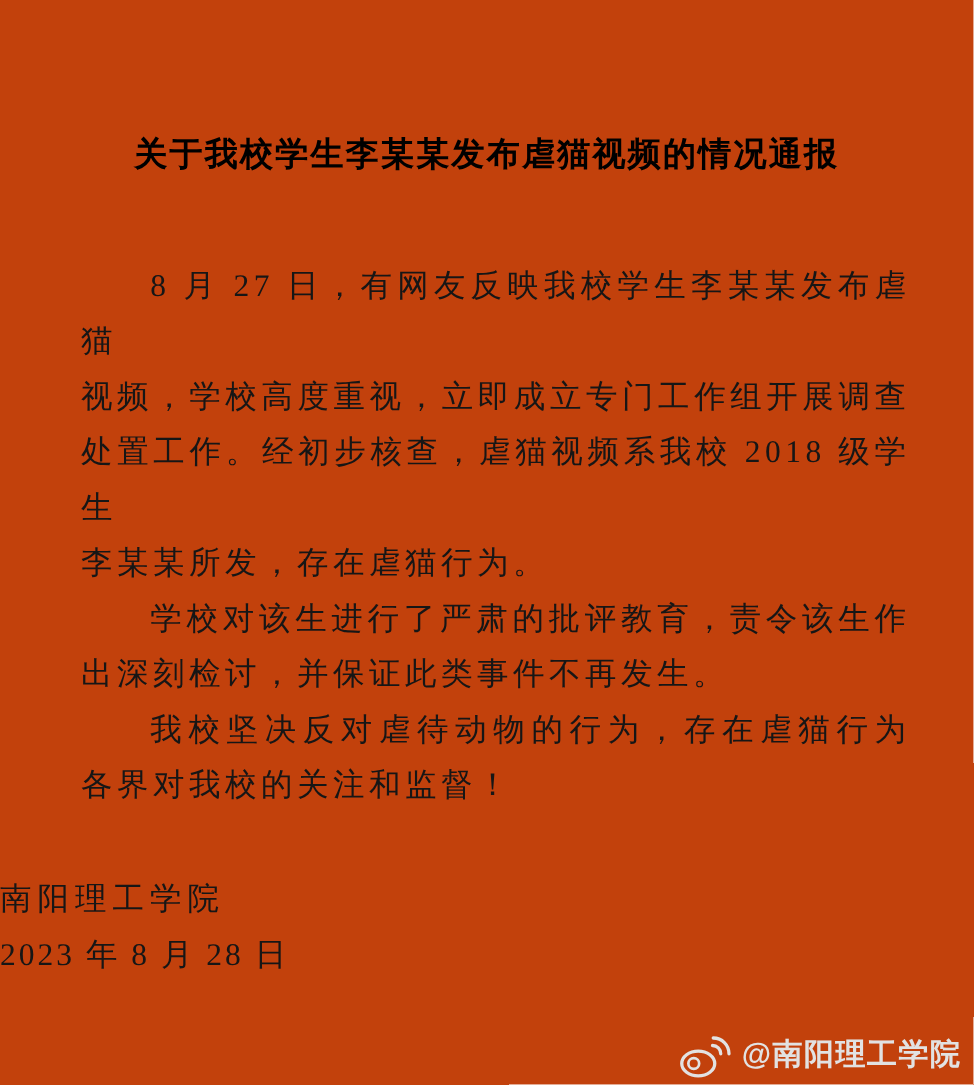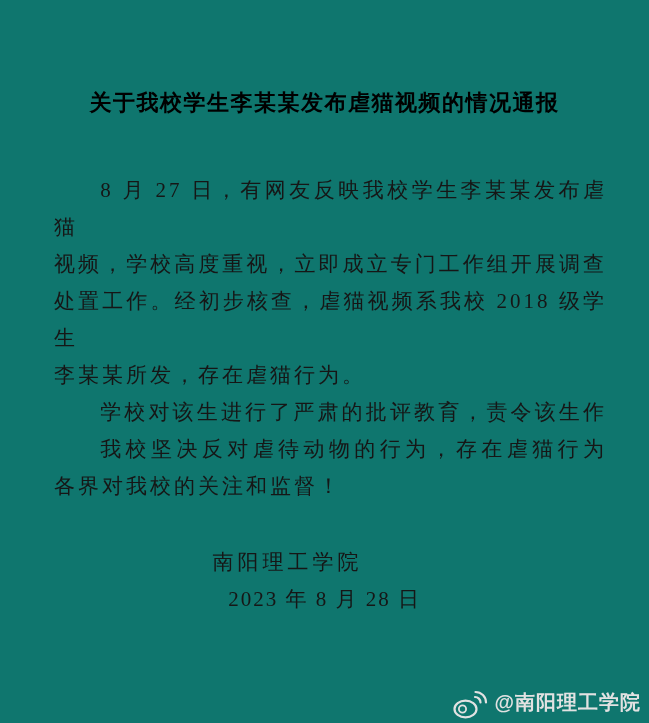--- a/index.html
+++ b/index.html
@@ -2,21 +2,21 @@
 <html><head>
 <meta charset="utf-8">
 <style>
   * { margin: 0; padding: 0; box-sizing: border-box; }
   html, body { background: #ffffff; }
   .page {
     position: relative;
     width: 649px;
     height: 723px;
     margin: 0 auto;
-    background: #0f766e;
+    background: #c2410c;
     overflow: hidden;
     font-family: "Liberation Serif", "DejaVu Serif", serif;
     color: #1a1a1a;
   }
   .title {
     margin-top: 88px;
     line-height: 30px;
     text-align: center;
     font-family: "Liberation Sans", "DejaVu Sans", sans-serif;
     font-weight: bold;
@@ -35,21 +35,21 @@
   }
   .body-line { white-space: nowrap; }
   .body-line.j {
     white-space: normal;
     text-align: justify;
     text-align-last: justify;
   }
   .body-line.indent { text-indent: 2.2em; }
   .sign-block {
     margin-top: 39px;
-    text-align: center;
+    text-align: left;
     font-size: 21px;
     line-height: 37px;
     color: #161616;
   }
   .sign-name { padding-right: 74px; letter-spacing: 4px; }
   .sign-date { letter-spacing: 2px; }
   .watermark {
     position: absolute;
     right: 8px;
     bottom: 4px;
@@ -70,20 +70,21 @@
 <div class="page">
 
   <div class="title">关于我校学生李某某发布虐猫视频的情况通报</div>
 
   <div class="body-text">
     <div class="body-line j indent">8 月 27 日，有网友反映我校学生李某某发布虐猫</div>
     <div class="body-line j">视频，学校高度重视，立即成立专门工作组开展调查</div>
     <div class="body-line j">处置工作。经初步核查，虐猫视频系我校 2018 级学生</div>
     <div class="body-line">李某某所发，存在虐猫行为。</div>
     <div class="body-line j indent">学校对该生进行了严肃的批评教育，责令该生作</div>
+    <div class="body-line">出深刻检讨，并保证此类事件不再发生。</div>
     <div class="body-line j indent">我校坚决反对虐待动物的行为，存在虐猫行为</div>
     <div class="body-line">各界对我校的关注和监督！</div>
   </div>
 
   <div class="sign-block">
     <div class="sign-name">南阳理工学院</div>
     <div class="sign-date">2023 年 8 月 28 日</div>
   </div>
 
   <div class="watermark">

